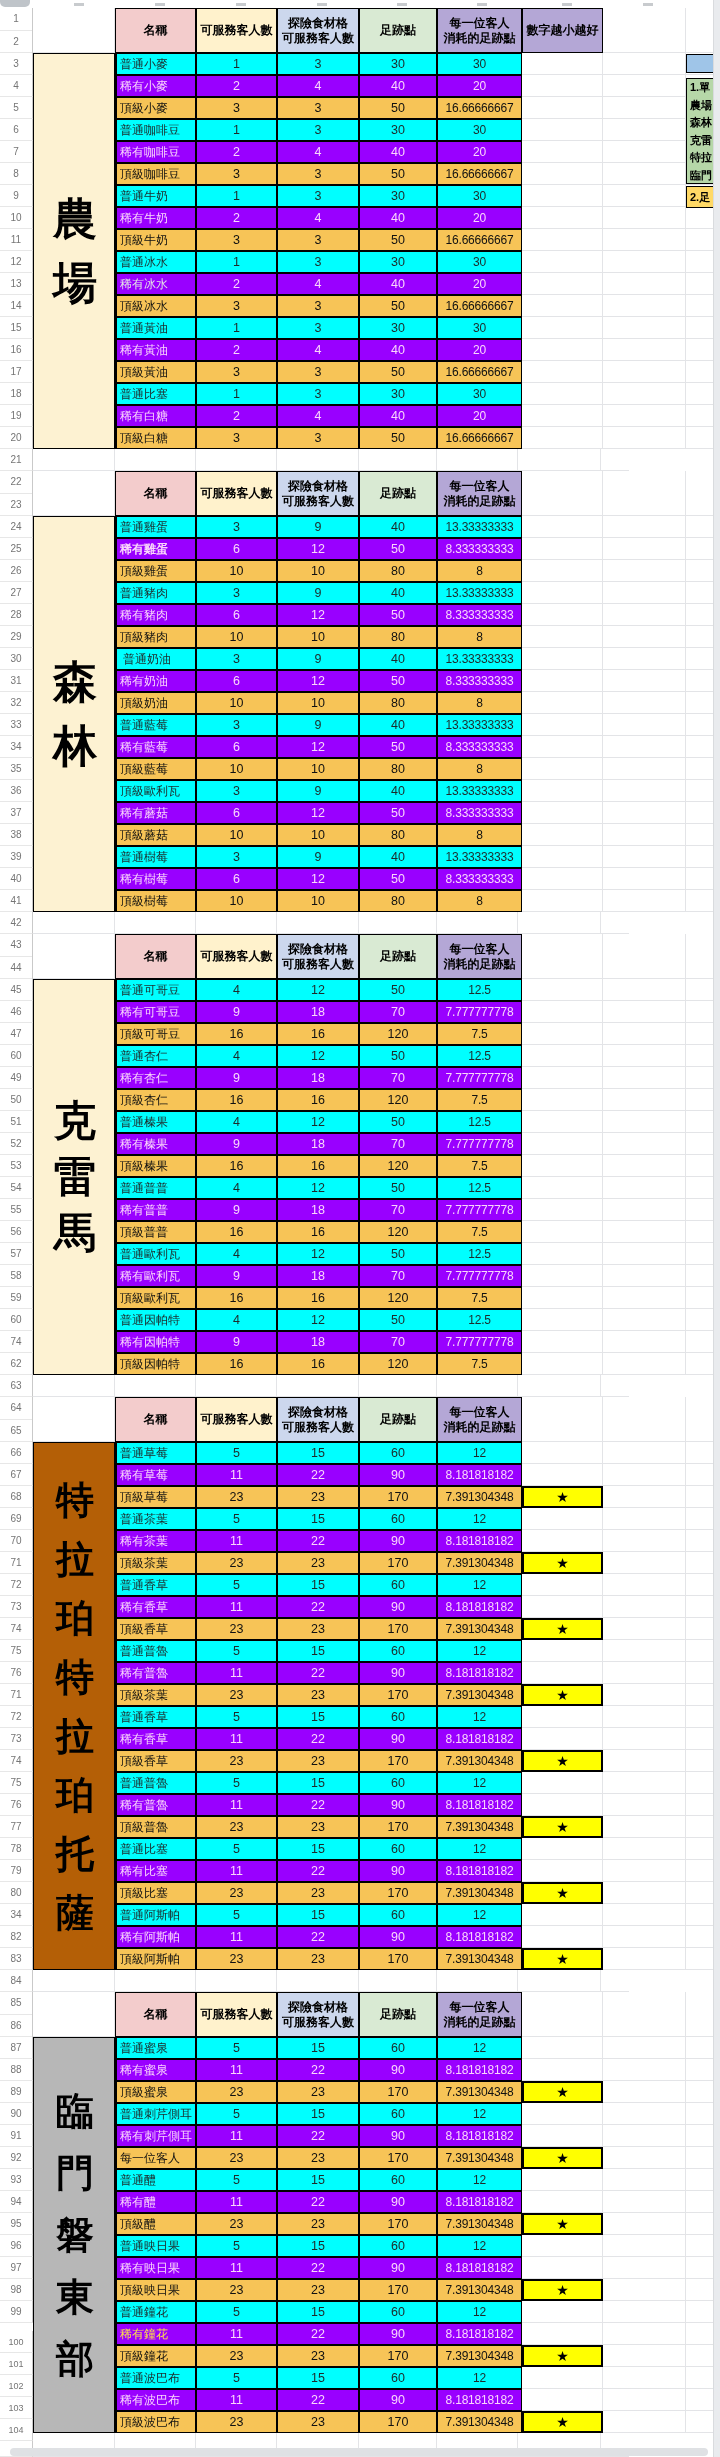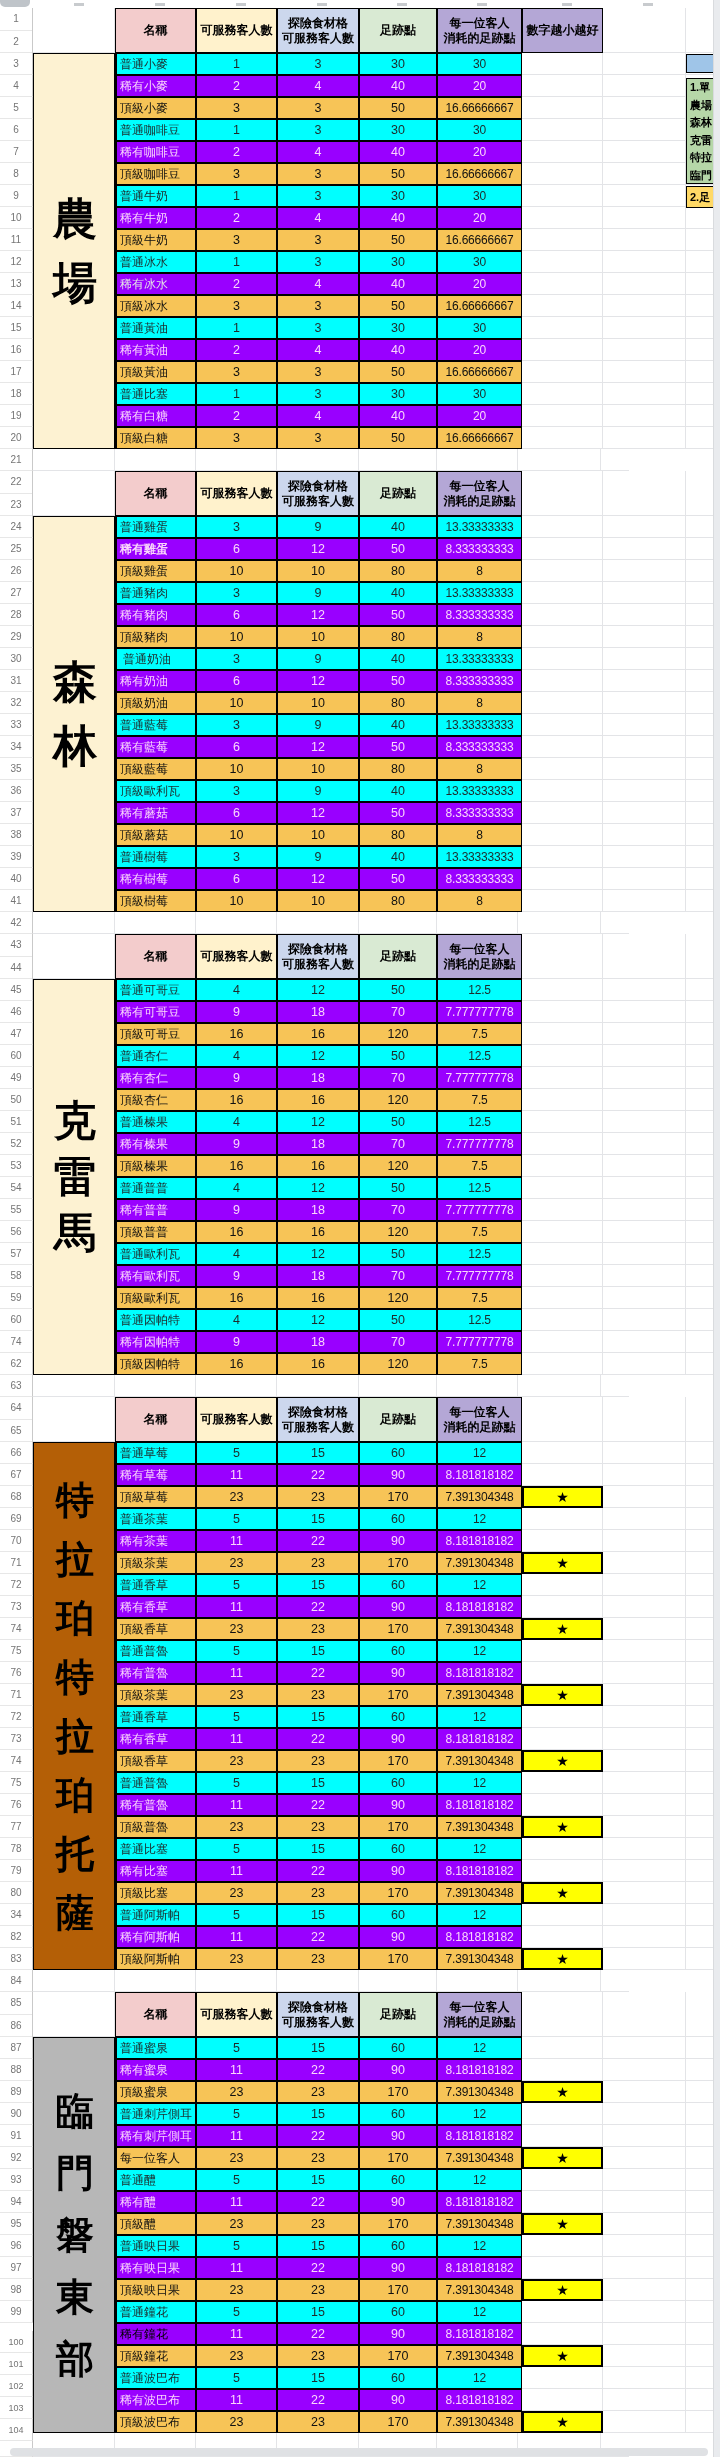--- a/index.html
+++ b/index.html
@@ -1304,21 +1304,21 @@
           <div class="cell wC tcell" style="background: rgb(0, 255, 255); color: rgb(29, 43, 43);">15</div>
           <div class="cell wD tcell" style="background: rgb(0, 255, 255); color: rgb(29, 43, 43);">60</div>
           <div class="cell wE tcell" style="background: rgb(0, 255, 255); color: rgb(29, 43, 43);">12</div>
           <div class="cell wF grid"></div>
           <div class="cell wG grid"></div>
           <div class="cell wH grid"></div>
         </div>
         <div class="row">
           <div class="cell gut gut3">100</div>
           <div class="cell wA aspace" style="background: rgb(183, 183, 183);"></div>
-          <div class="cell wN tcell name" style="background: rgb(153, 0, 255); color: #000000;">稀有鐘花</div>
+          <div class="cell wN tcell name" style="background: rgb(153, 0, 255); color: #fde047;">稀有鐘花</div>
           <div class="cell wB tcell" style="background: rgb(153, 0, 255); color: rgb(250, 214, 251);">11</div>
           <div class="cell wC tcell" style="background: rgb(153, 0, 255); color: rgb(250, 214, 251);">22</div>
           <div class="cell wD tcell" style="background: rgb(153, 0, 255); color: rgb(250, 214, 251);">90</div>
           <div class="cell wE tcell" style="background: rgb(153, 0, 255); color: rgb(250, 214, 251);">8.181818182</div>
           <div class="cell wF grid"></div>
           <div class="cell wG grid"></div>
           <div class="cell wH grid"></div>
         </div>
         <div class="row">
           <div class="cell gut gut3">101</div>

